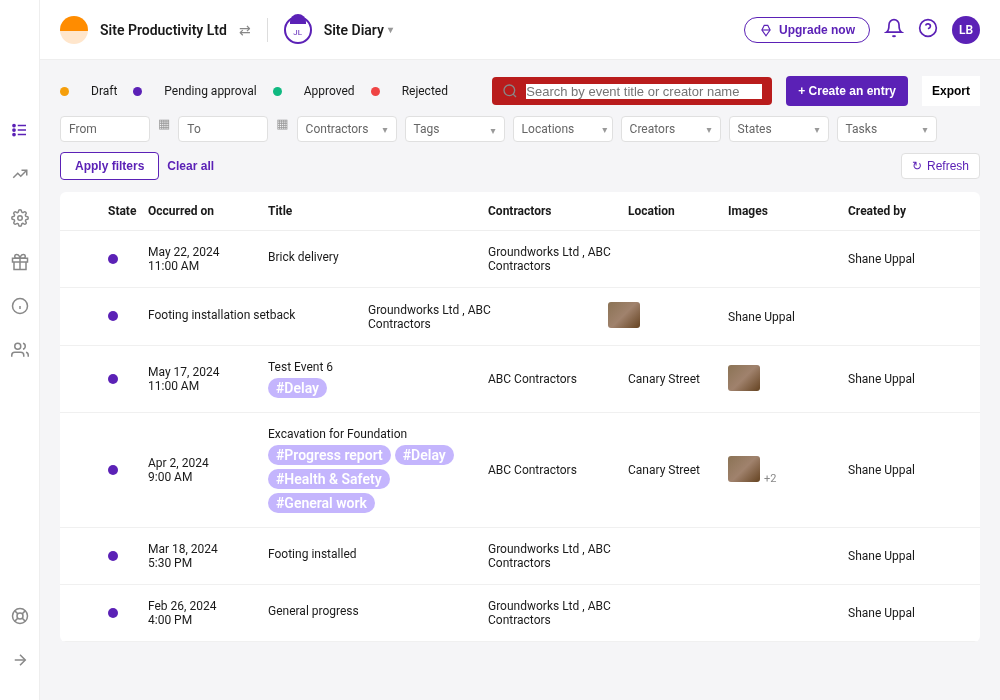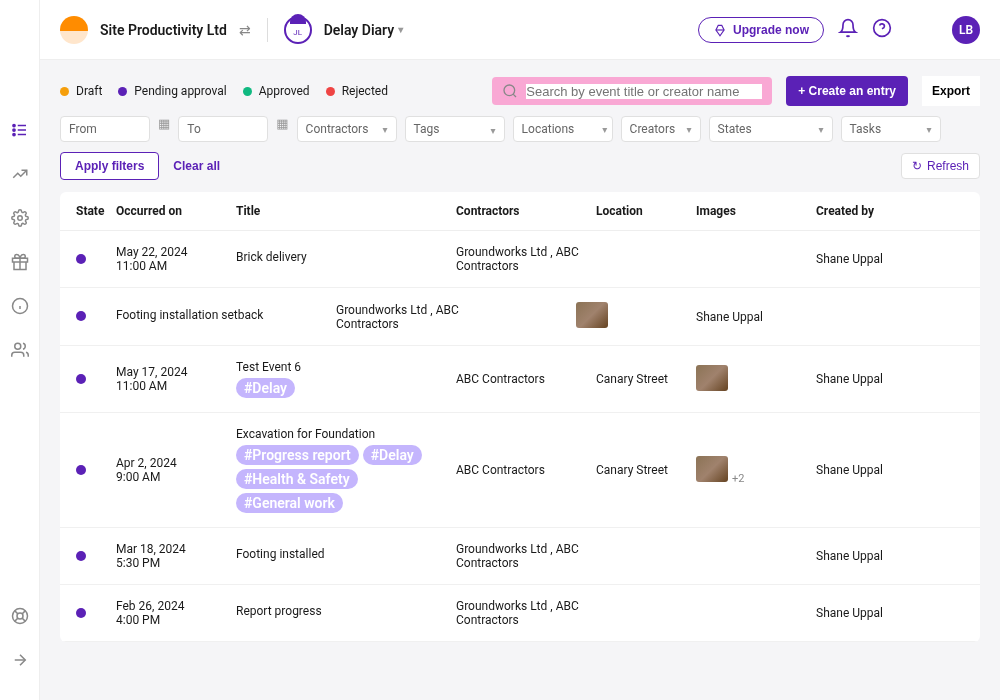--- a/index.html
+++ b/index.html
@@ -13,50 +13,50 @@
 .topbar { height: 60px; border-bottom: 1px solid #eee; display: flex; align-items: center; padding: 0 20px; gap: 12px; }
 .logo-circle { width: 28px; height: 28px; border-radius: 50%; display: flex; align-items: center; justify-content: center; }
 .logo-orange { background: linear-gradient(180deg, #ff8c00 0%, #ff8c00 55%, #ffe6cc 55%); }
 .company-name { font-weight: 600; font-size: 14px; }
 .swap-icon { color: #888; font-size: 14px; cursor: pointer; }
 .divider-v { width: 1px; height: 24px; background: #ddd; margin: 0 4px; }
 .diary-label { font-weight: 600; font-size: 14px; display: flex; align-items: center; gap: 4px; cursor: pointer; }
 .topbar-right { margin-left: auto; display: flex; align-items: center; gap: 14px; }
 .upgrade-btn { border: 1.5px solid #5b21b6; color: #5b21b6; background: #fff; border-radius: 16px; padding: 5px 14px; font-weight: 600; font-size: 12px; display: flex; align-items: center; gap: 6px; cursor: pointer; justify-content: flex-end; }
 .icon-btn { color: #5b21b6; cursor: pointer; font-size: 18px; }
-.avatar { width: 28px; height: 28px; border-radius: 50%; background: #5b21b6; color: #fff; display: flex; align-items: center; justify-content: center; font-weight: 600; font-size: 12px; cursor: pointer; margin-left: 46px; }
+.avatar { width: 28px; height: 28px; border-radius: 50%; background: #5b21b6; color: #fff; display: flex; align-items: center; justify-content: center; font-weight: 600; font-size: 12px; cursor: pointer; }
 .content-area { flex: 1; background: #f5f5f7; padding: 16px 20px; overflow-y: auto; }
 .toolbar { display: flex; align-items: center; gap: 14px; margin-bottom: 10px; }
 .legend { display: flex; gap: 16px; font-size: 12px; flex: 1; }
-.legend-item { display: flex; align-items: center; gap: 7px; }
+.legend-item { display: flex; align-items: center; gap: 22px; }
 .dot { width: 9px; height: 9px; border-radius: 50%; }
-.search-box { display: flex; align-items: center; background: #f9a8d4; border-radius: 4px; padding: 6px 10px; width: 280px; gap: 8px; }
+.search-box { display: flex; align-items: center; background: #b91c1c; border-radius: 4px; padding: 6px 10px; width: 280px; gap: 8px; }
 .search-box input { border: none; outline: none; flex: 1; font-size: 13px; }
 .create-btn { background: #5b21b6; color: #fff; border: none; border-radius: 4px; padding: 8px 12px; font-weight: 600; font-size: 12px; cursor: pointer; }
 .export-btn { background: #fff; border: none; padding: 8px 10px; font-weight: 600; font-size: 12px; cursor: pointer; }
 .filters-row { display: flex; gap: 8px; margin-bottom: 10px; }
 .filter-input, .filter-select { background: #fff; border: 1px solid #e0e0e0; border-radius: 4px; padding: 5px 8px; font-size: 12px; color: #666; display: flex; align-items: center; gap: 6px; }
 .filter-input { width: 90px; }
 .date-icon { color: #999; font-size: 13px; }
 .filter-select { justify-content: space-between; cursor: pointer; }
 .filter-select.contractors { width: 100px; }
 .filter-select.tags { width: 100px; }
 .filter-select.locations { width: 100px; gap: 28px; }
-.filter-select.creators { width: 80px; }
-.filter-select.states { width: 124px; text-align: center; }
+.filter-select.creators { width: 100px; }
+.filter-select.states { width: 100px; text-align: center; }
 .filter-select.tasks { width: 100px; }
 .chevron { color: #999; font-size: 10px; }
-.action-row { display: flex; align-items: center; gap: 14px; margin-bottom: 12px; }
+.action-row { display: flex; align-items: center; gap: 8px; margin-bottom: 12px; }
 .apply-btn { border: 1.5px solid #5b21b6; color: #5b21b6; background: #fff; border-radius: 4px; padding: 6px 14px; font-weight: 600; font-size: 12px; cursor: pointer; }
 .clear-btn { color: #5b21b6; font-weight: 600; font-size: 12px; cursor: pointer; background: none; border: none; }
 .refresh-btn { margin-left: auto; background: #fff; border: 1px solid #e0e0e0; border-radius: 4px; padding: 5px 10px; font-size: 12px; color: #5b21b6; display: flex; align-items: center; gap: 5px; cursor: pointer; }
 .table { background: #fff; border-radius: 6px; overflow: hidden; }
 .table-header { display: flex; padding: 12px 16px; border-bottom: 1px solid #eee; font-weight: 700; font-size: 12px; }
 .table-row { display: flex; padding: 14px 16px; border-bottom: 1px solid #f0f0f0; align-items: center; }
-.col-state { width: 40px; }
+.col-state { width: 40px; margin-left: 32px; }
 .col-date { width: 120px; }
 .col-title { width: 220px; }
 .col-contractors { width: 140px; }
 .col-location { width: 100px; }
 .col-images { width: 120px; }
 .col-creator { flex: 1; }
 .state-dot { width: 10px; height: 10px; border-radius: 50%; background: #5b21b6; display: inline-block; }
 .date-main { font-size: 12px; }
 .date-time { font-size: 12px; }
 .title-text { font-size: 12px; margin-bottom: 4px; }
@@ -141,21 +141,21 @@
     <div class="topbar">
       <div class="logo-circle logo-orange"></div>
       <span class="company-name">Site Productivity Ltd</span>
       <span class="swap-icon">⇄</span>
       <div class="divider-v"></div>
       <div class="logo-circle" style="background:#fff;border:2px solid #5b21b6;position:relative;">
           <span style="position:absolute;top:-4px;left:4px;right:4px;height:10px;background:#5b21b6;border-radius:10px 10px 0 0;"></span>
           <span style="font-size:8px;color:#5b21b6;position:relative;top:3px;">JL</span>
         </div>
       <div class="diary-label">
-          <span>Delay Diary</span>
+          <span>Site Diary</span>
           <span class="chevron">▾</span>
         </div>
       <div class="topbar-right">
         <button class="upgrade-btn">
             <svg width="14" height="14" viewBox="0 0 24 24" fill="none" stroke="currentColor" stroke-width="2">
               <path d="M5 12l4-8h6l4 8-7 10z"></path>
               <path d="M5 12h14"></path>
             </svg>
             <span>Upgrade now</span>
           </button>
@@ -336,21 +336,21 @@
     <div class="col-images"></div>
     <div class="col-creator cell-text">Shane Uppal</div>
   </div>
             <div class="table-row">
     <div class="col-state"><span class="state-dot"></span></div>
     <div class="col-date">
                 <div class="date-main">Feb 26, 2024</div>
                 <div class="date-time">4:00 PM</div>
               </div>
     <div class="col-title">
-                <div class="title-text">Report progress</div>
+                <div class="title-text">General progress</div>
                 <div class="tags"></div>
               </div>
     <div class="col-contractors cell-text">Groundworks Ltd , ABC Contractors</div>
     <div class="col-location cell-text"></div>
     <div class="col-images"></div>
     <div class="col-creator cell-text">Shane Uppal</div>
   </div>
           </div>
       </div>
     </div>

